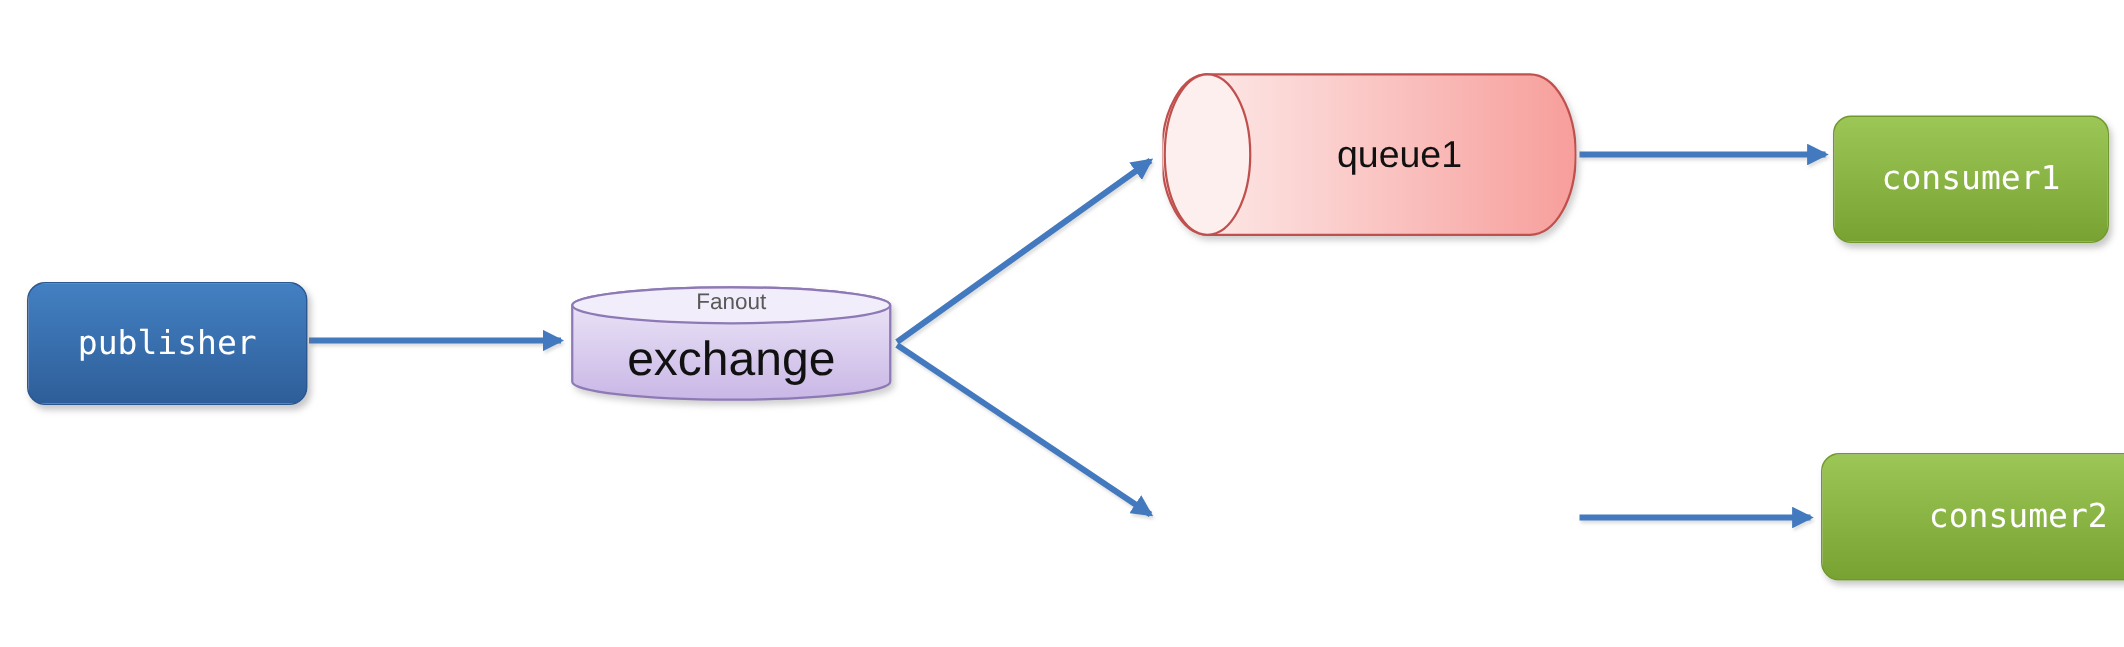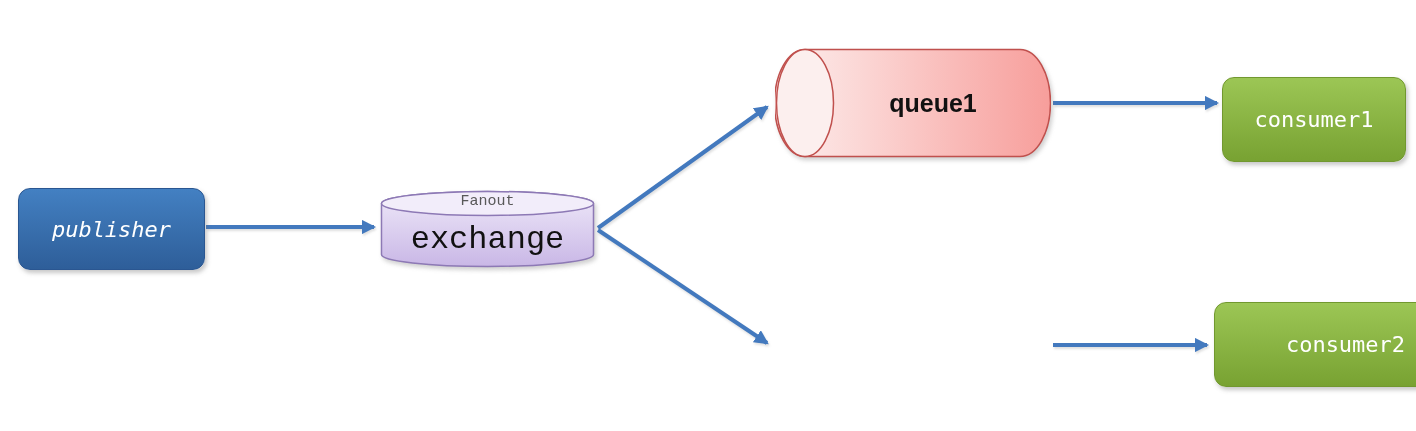--- a/index.html
+++ b/index.html
@@ -98,34 +98,34 @@
         <path d="M0 0 L10 5 L0 10 z" style="fill:var(--arrow)"></path>
       </marker>
     </defs>
     <line class="edge" x1="206" y1="227" x2="374" y2="227" marker-end="url(#arrowhead)"></line>
     <line class="edge" x1="598" y1="228" x2="767" y2="107" marker-end="url(#arrowhead)"></line>
     <line class="edge" x1="598" y1="230" x2="767" y2="343" marker-end="url(#arrowhead)"></line>
     <line class="edge" x1="1053" y1="103" x2="1217" y2="103" marker-end="url(#arrowhead)"></line>
     <line class="edge" x1="1053" y1="345" x2="1207" y2="345" marker-end="url(#arrowhead)"></line>
   </svg>
 
-  <div class="node rect-node publisher" style="left:18px; top:188px; width:185px; height:80px;font-style:italic;">
+  <div class="node rect-node publisher" style="left:18px; top:188px; width:185px; height:80px;">
     <span>publisher</span>
   </div>
 
-  <div class="node" style="left:380px; top:190px; width:215px; height:78px;font-family:Liberation Mono, monospace;">
+  <div class="node" style="left:380px; top:190px; width:215px; height:78px;">
     <svg class="shape-svg" viewBox="0 0 215 78">
       <path d="M1.5,13.5 A106,12 0 0 1 213.5,13.5 L213.5,64.5 A106,12 0 0 1 1.5,64.5 Z" fill="url(#gradExchange)" style="stroke:var(--exchange_border)" stroke-width="1.5"></path>
       <ellipse cx="107.5" cy="13.5" rx="106" ry="12" style="fill:var(--exchange_cap); stroke:var(--exchange_border)" stroke-width="1.5"></ellipse>
     </svg>
     <div class="fanout-label">Fanout</div>
     <div class="exchange-label">exchange</div>
   </div>
 
-  <div class="node" style="left:775px; top:48px; width:276px; height:110px;font-weight:bold;">
+  <div class="node" style="left:775px; top:48px; width:276px; height:110px;">
     <svg class="shape-svg" viewBox="0 0 276 110">
       <path d="M30,1.5 L245,1.5 A30.5,53.5 0 0 1 245,108.5 L30,108.5 A30.5,53.5 0 0 1 30,1.5 Z" fill="url(#gradQueue)" style="stroke:var(--queue_border)" stroke-width="1.5"></path>
       <ellipse cx="30" cy="55" rx="28.5" ry="53.5" style="fill:var(--queue_cap); stroke:var(--queue_border)" stroke-width="1.5"></ellipse>
     </svg>
     <div class="queue-label">queue1</div>
   </div>
 
 
   <div class="node rect-node consumer" style="left:1222px; top:61px; width:182px; height:83px;margin-top:16px;">
     <span>consumer1</span>

